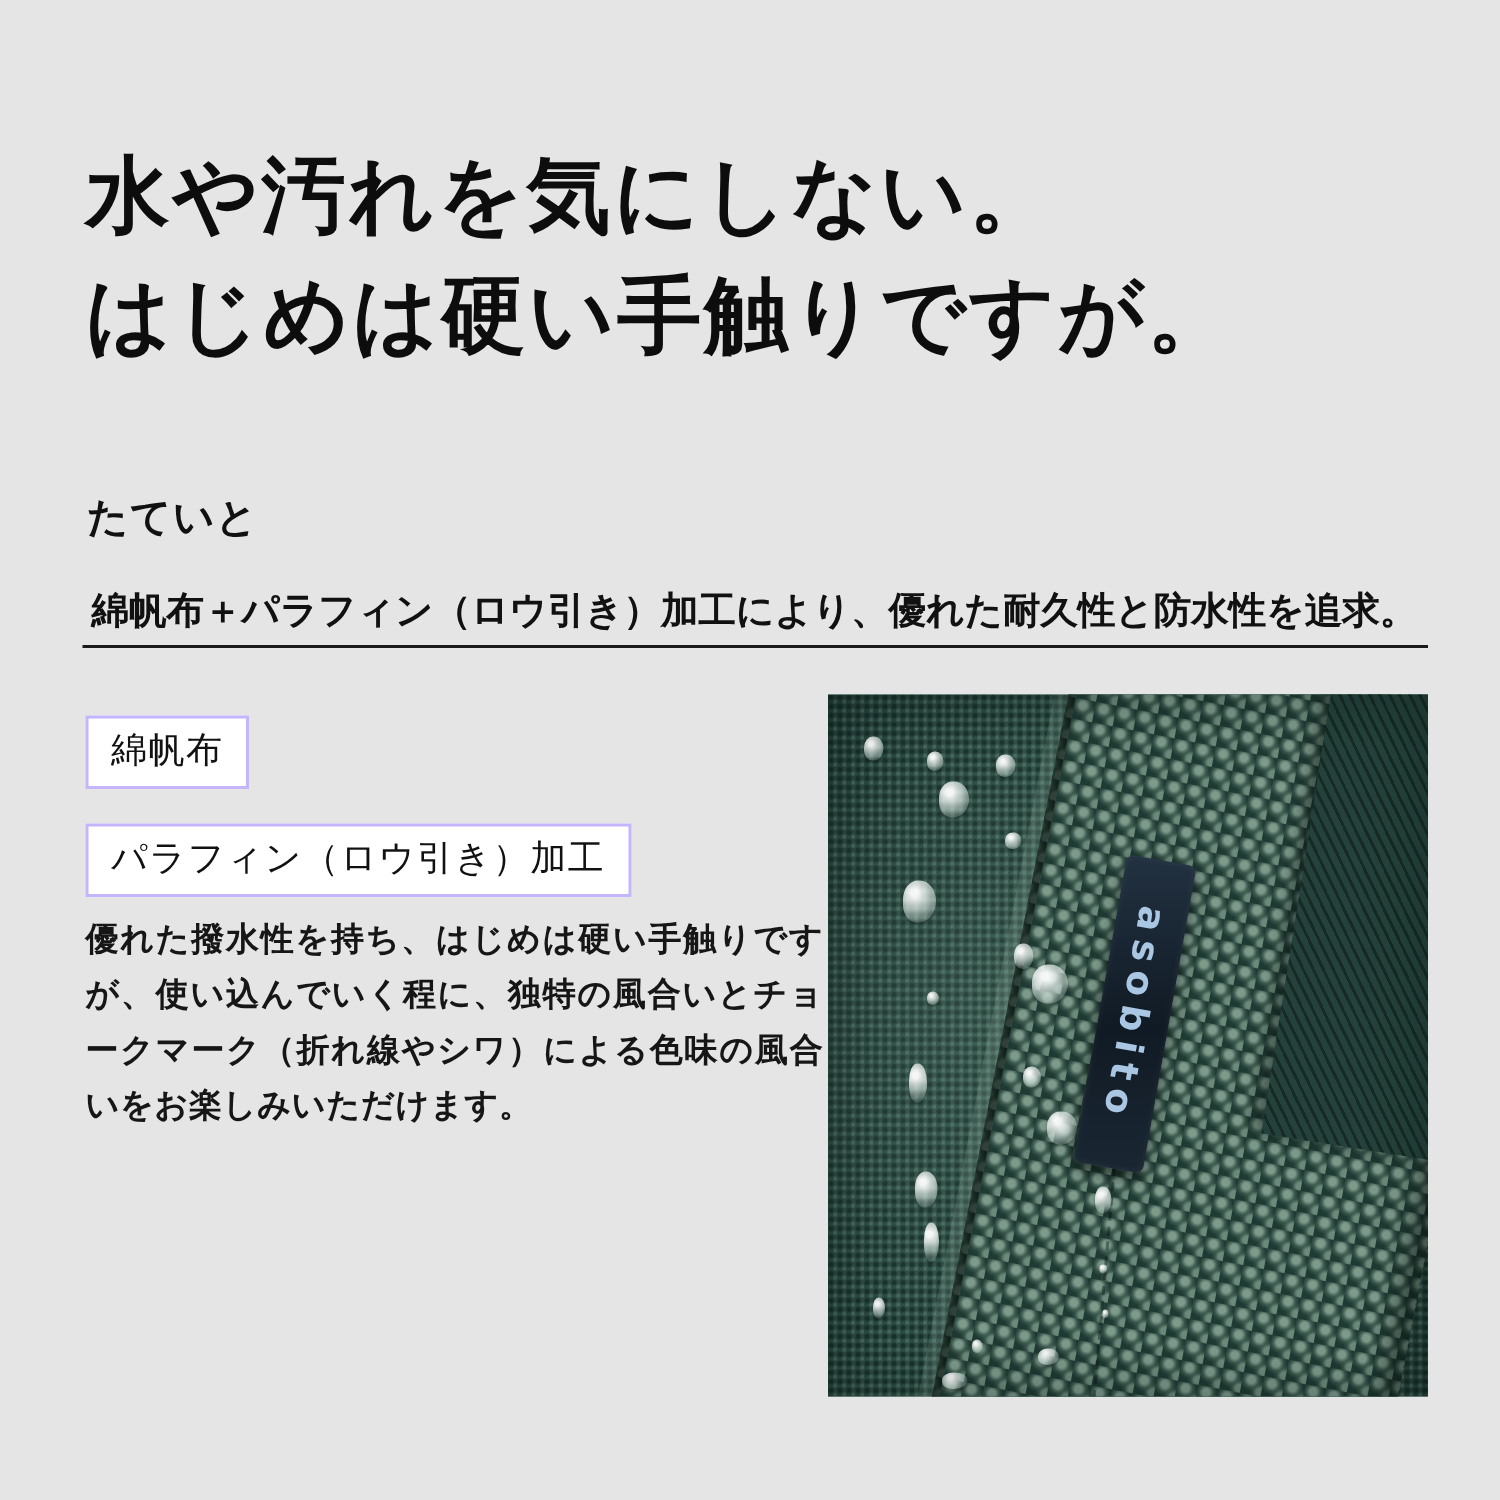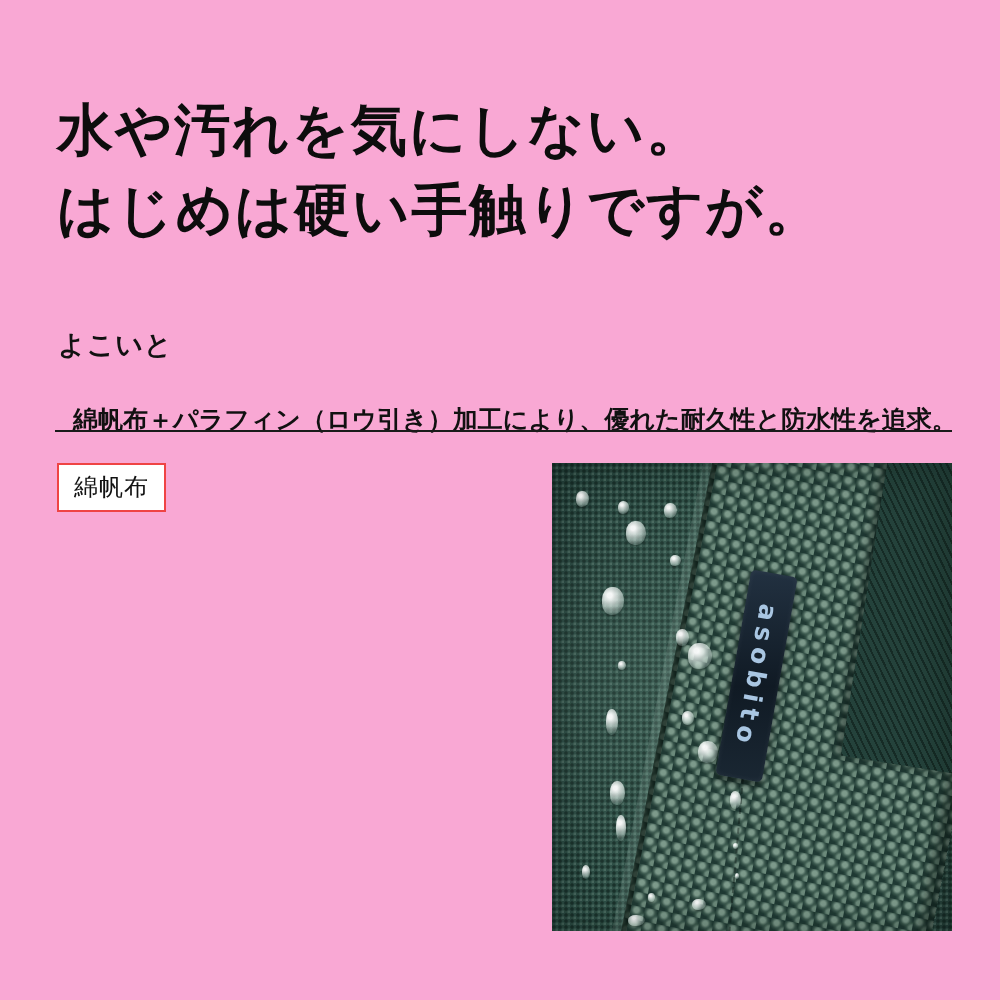--- a/index.html
+++ b/index.html
@@ -2,51 +2,51 @@
 <html lang="ja"><head>
 <meta charset="utf-8">
 <style>
   html,body{margin:0;padding:0;background:#fff;}
   body{
     width:1000px;height:1000px;position:relative;overflow:hidden;
     font-family:"Liberation Sans","DejaVu Sans",sans-serif;
     color:#111;
     font-feature-settings:"palt" 1;
   }
-  .page{position:absolute;inset:0;background:#f9a8d4;}
+  .page{position:absolute;inset:0;background:#e5e5e5;}
 
   
   .hero-title{
     position:absolute;left:57px;top:90px;margin:0;
     font-size:56px;line-height:80px;font-weight:700;color:#0d0d0d;
     letter-spacing:2px;white-space:nowrap;
   }
 
   
   .section-heading{
     position:absolute;left:58px;top:328px;margin:0;
     font-size:27px;line-height:34px;font-weight:700;color:#111;
     letter-spacing:1px;
   }
   .section-lead{
-    position:absolute;left:57px;top:386px;margin:16px;
+    position:absolute;left:57px;top:386px;margin:4px;
     font-size:25px;line-height:34px;font-weight:700;color:#111;
     white-space:nowrap;letter-spacing:0;
   }
   .rule{
     position:absolute;left:55px;top:430px;width:897px;height:0;
     border:none;border-top:2px solid #1a1a1a;margin:0;
   }
 
   
   .features{position:absolute;left:57px;top:463px;width:492px;}
   .label-box{
-    display:inline-block;border:2px solid #ef4444;
+    display:inline-block;border:2px solid #c4b5fd;
     padding:7px 15px 8px;font-size:24px;line-height:30px;font-weight:500;
-    color:#111;margin:0 0 9px 0;background:#fff;letter-spacing:1px;
+    color:#111;margin:14px 0 9px 0;background:#fff;letter-spacing:1px;
   }
   .feature-body{
     margin:0 0 14px 0;font-size:22px;line-height:37px;font-weight:600;
     color:#161616;letter-spacing:0.5px;text-align:justify;
   }
 
   
   .photo{
     position:absolute;left:552px;top:463px;width:400px;height:468px;
     margin:0;overflow:hidden;background:#2b4a43;
@@ -111,29 +111,33 @@
 </head>
 <body>
 
 <main class="page">
 
   <h1 class="hero-title">
     <span>水や汚れを気にしない。</span><br>
     <span>はじめは硬い手触りですが。</span>
   </h1>
 
-  <h2 class="section-heading">よこいと</h2>
+  <h2 class="section-heading">たていと</h2>
 
   <p class="section-lead">綿帆布＋パラフィン（ロウ引き）加工により、優れた耐久性と防水性を追求。</p>
 
   <hr class="rule">
 
   <section class="features">
     <div>
       <div class="label-box">綿帆布</div>
+    </div>
+    <div>
+      <div class="label-box">パラフィン（ロウ引き）加工</div>
+      <p class="feature-body">優れた撥水性を持ち、はじめは硬い手触りですが、使い込んでいく程に、独特の風合いとチョークマーク（折れ線やシワ）による色味の風合いをお楽しみいただけます。</p>
     </div>
   </section>
 
   <figure class="photo">
     <div class="canvas-weave"></div>
     <div class="canvas-shine"></div>
     <div class="webbing"></div>
     <div class="dark-strip"></div>
     <div class="stitch-line"></div>
 

